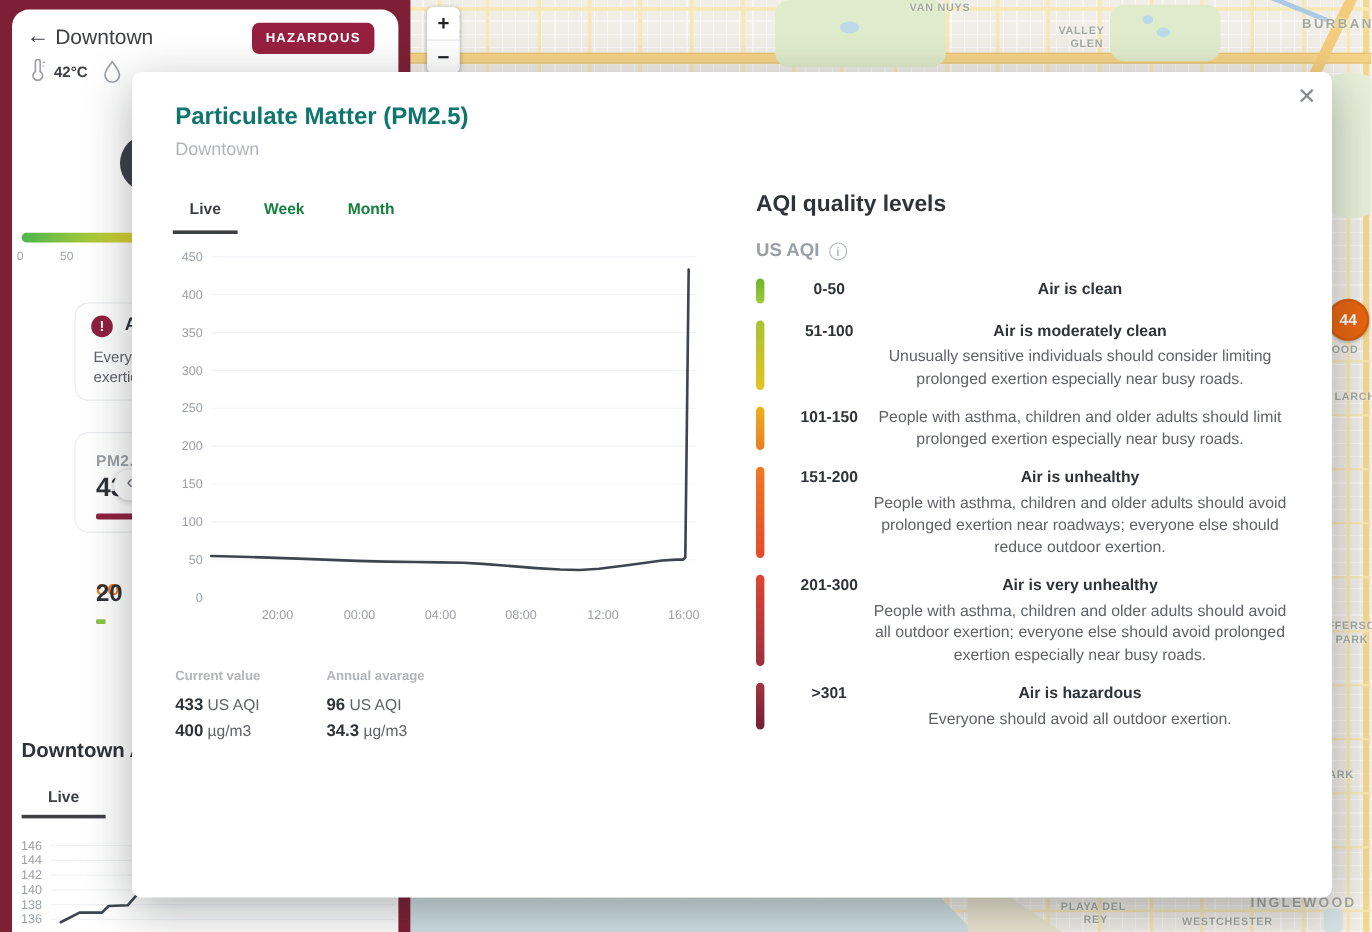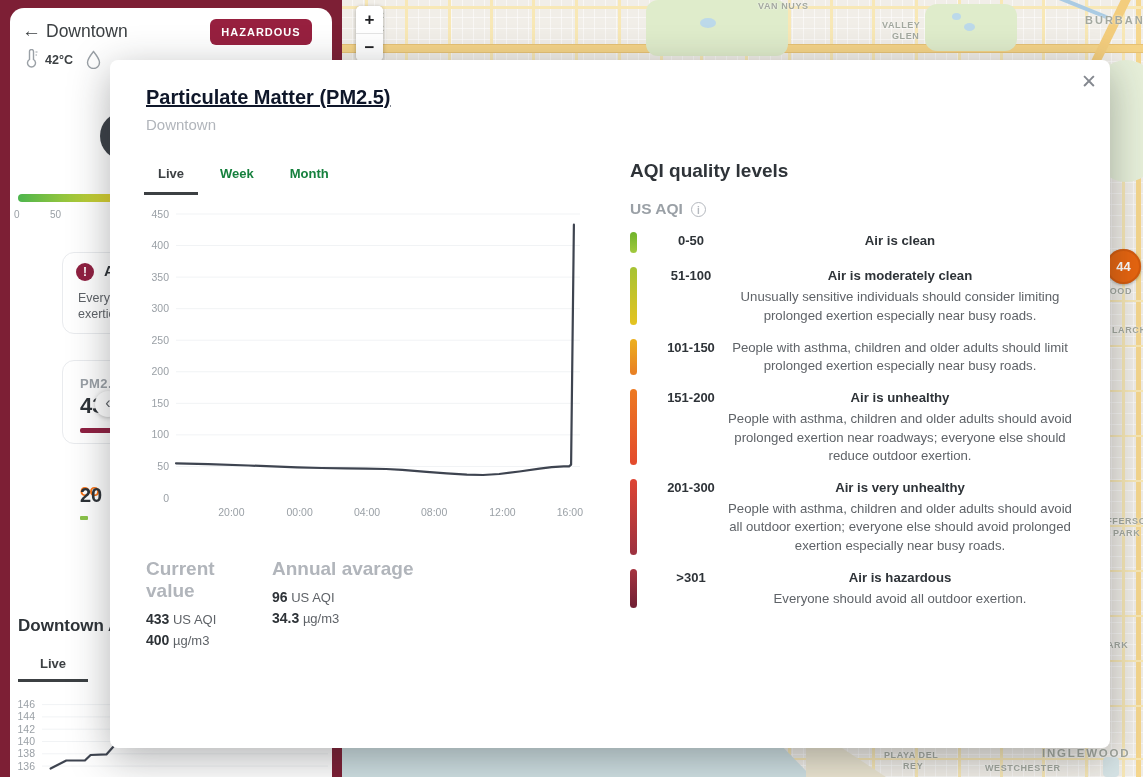--- a/index.html
+++ b/index.html
@@ -64,30 +64,30 @@
   #sb-bottom-title { left:18px; top:616px; font-size:17px; font-weight:600; color:#2e3338; white-space:nowrap; }
   #sb-live { left:40px; top:656px; font-size:13px; font-weight:bold; color:#3c4043; cursor:pointer; }
   #sb-live-underline { left:18px; top:679px; width:70px; height:3px; background:#3c4043; }
   #mini-chart { left:8px; top:690px; width:326px; height:87px; }
 
   
   #modal { position:absolute; left:110px; top:60px; width:1000px; height:688px; background:#fff; border-radius:8px;
     box-shadow:0 10px 40px rgba(32,33,36,.35); }
   .md-abs { position:absolute; }
   #md-close { left:962px; top:4px; width:34px; height:34px; border:0; background:none; color:#84888f; font-size:19px; cursor:pointer; font-family:inherit; }
-  #md-title { left:36px; top:26px; font-size:20px; font-weight:bold; color:#0f172a;text-decoration:underline; }
+  #md-title { left:36px; top:26px; font-size:20px; font-weight:bold; color:#0f766e; }
   #md-sub { left:36px; top:56px; font-size:15px; font-weight:500; color:#b1b5bb; }
   #md-tabs { left:34px; top:106px; display:flex; }
   .md-tab { padding:0 14px 10px 14px; margin-right:8px; font-size:13px; font-weight:bold; color:#15803d; line-height:16px; cursor:pointer; }
   .md-tab.active { color:#3c4043; border-bottom:3px solid #3c4043; }
   #main-chart { left:32px; top:142px; width:452px; height:322px; }
   #md-stats { left:36px; top:498px; display:flex; }
   .stat-col { margin-right:22px; }
   .stat-col.c1 { width:104px; }
-  .stat-label { font-size:19px; font-weight:bold; color:#b1b5bb; margin-bottom:9px; }
+  .stat-label { font-size:11px; font-weight:bold; color:#b1b5bb; margin-bottom:9px; }
   .stat-row { font-size:13px; color:#5f6368; margin-bottom:5px; }
   .stat-row b { font-size:14px; color:#2e3338; }
   #md-desc { left:36px; top:578px; width:456px; font-size:13.5px; color:#53575d; line-height:20.5px; }
   #md-aqi-head { left:520px; top:100px; font-size:19px; font-weight:bold; color:#2e3338; }
   #md-usaqi { left:520px; top:140px; font-size:15.5px; font-weight:bold; color:#9aa0a6; display:flex; align-items:center; }
   #md-usaqi .info { display:inline-block; width:15px; height:15px; margin-left:8px; border:1.5px solid #b4b8be; border-radius:50%;
     color:#b4b8be; font-size:10px; font-weight:bold; text-align:center; line-height:15px; font-style:normal; cursor:pointer; }
   #levels { left:520px; top:172px; width:446px; display:flex; flex-direction:column; gap:14px; }
   .level { display:flex; align-items:stretch;text-align:center; }
   .lvbar { width:7px; border-radius:4px; flex:0 0 7px; }

